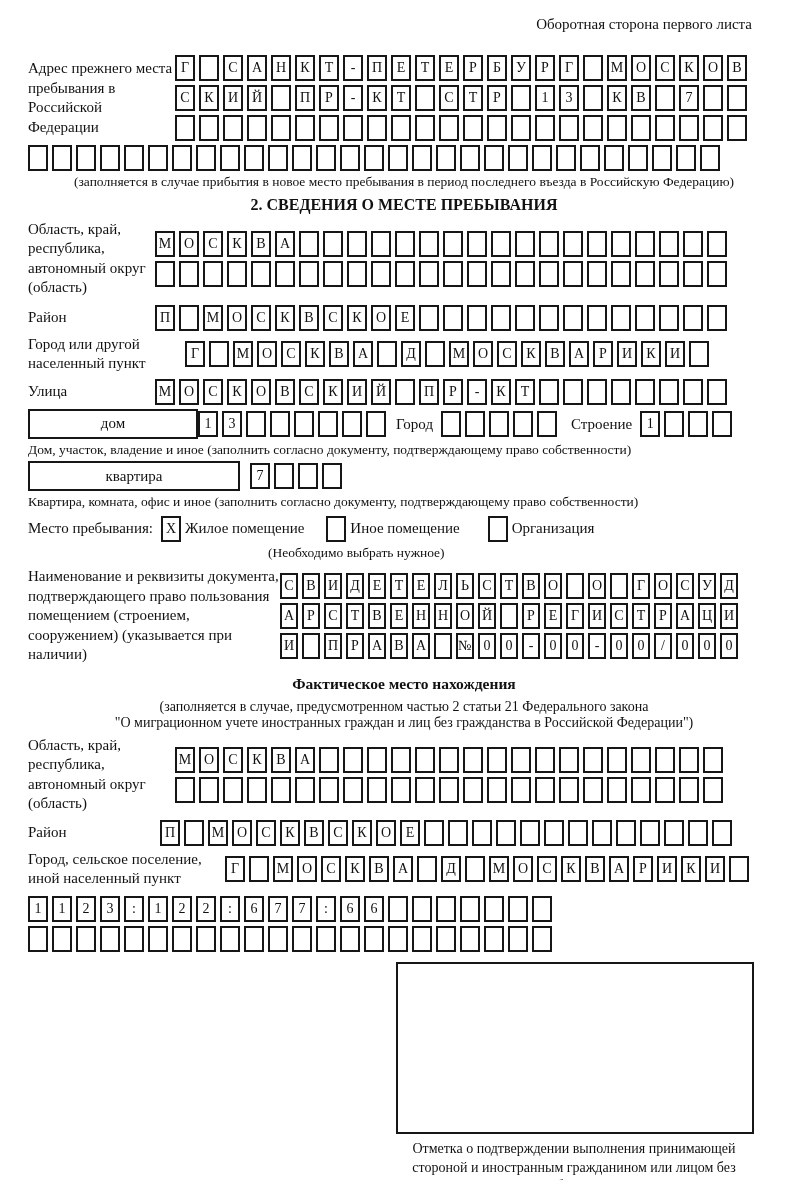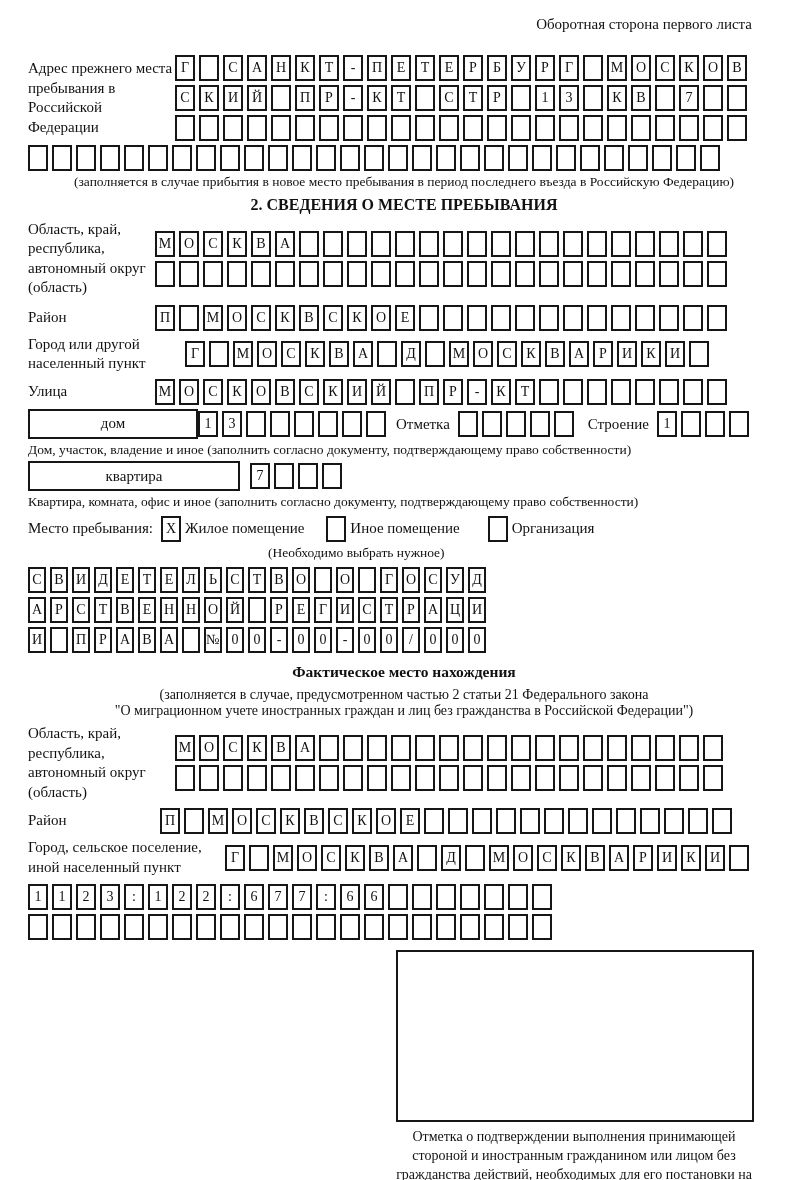--- a/index.html
+++ b/index.html
@@ -298,21 +298,21 @@
     <div class="boxes">
         <span class="cb">1</span>
         <span class="cb">3</span>
         <span class="cb"></span>
         <span class="cb"></span>
         <span class="cb"></span>
         <span class="cb"></span>
         <span class="cb"></span>
         <span class="cb"></span>
       </div>
-    <div class="inline-lbl" style="margin:0 8px 0 6px;">Отметка</div>
+    <div class="inline-lbl" style="margin:0 8px 0 6px;">Город</div>
     <div class="boxes">
         <span class="cb"></span>
         <span class="cb"></span>
         <span class="cb"></span>
         <span class="cb"></span>
         <span class="cb"></span>
       </div>
     <div class="inline-lbl" style="margin:0 8px 0 10px;">Строение</div>
     <div class="boxes">
         <span class="cb">1</span>
@@ -345,20 +345,21 @@
       </div>
     <span style="margin-right:20px;">Иное помещение</span>
     <div class="boxes" style="margin-left:8px;">
         <span class="cb"></span>
       </div>
     <span>Организация</span>
   </div>
   <div class="caption" style="margin-left:240px;">(Необходимо выбрать нужное)</div>
 
   <div class="row" style="margin-top:6px;">
+    <div class="label" style="width:252px;">Наименование и реквизиты документа, подтверждающего право пользования помещением (строением, сооружением) (указывается при наличии)</div>
     <div class="rows-col doc-rows">
       <div class="boxes">
           <span class="cb">С</span>
           <span class="cb">В</span>
           <span class="cb">И</span>
           <span class="cb">Д</span>
           <span class="cb">Е</span>
           <span class="cb">Т</span>
           <span class="cb">Е</span>
           <span class="cb">Л</span>

